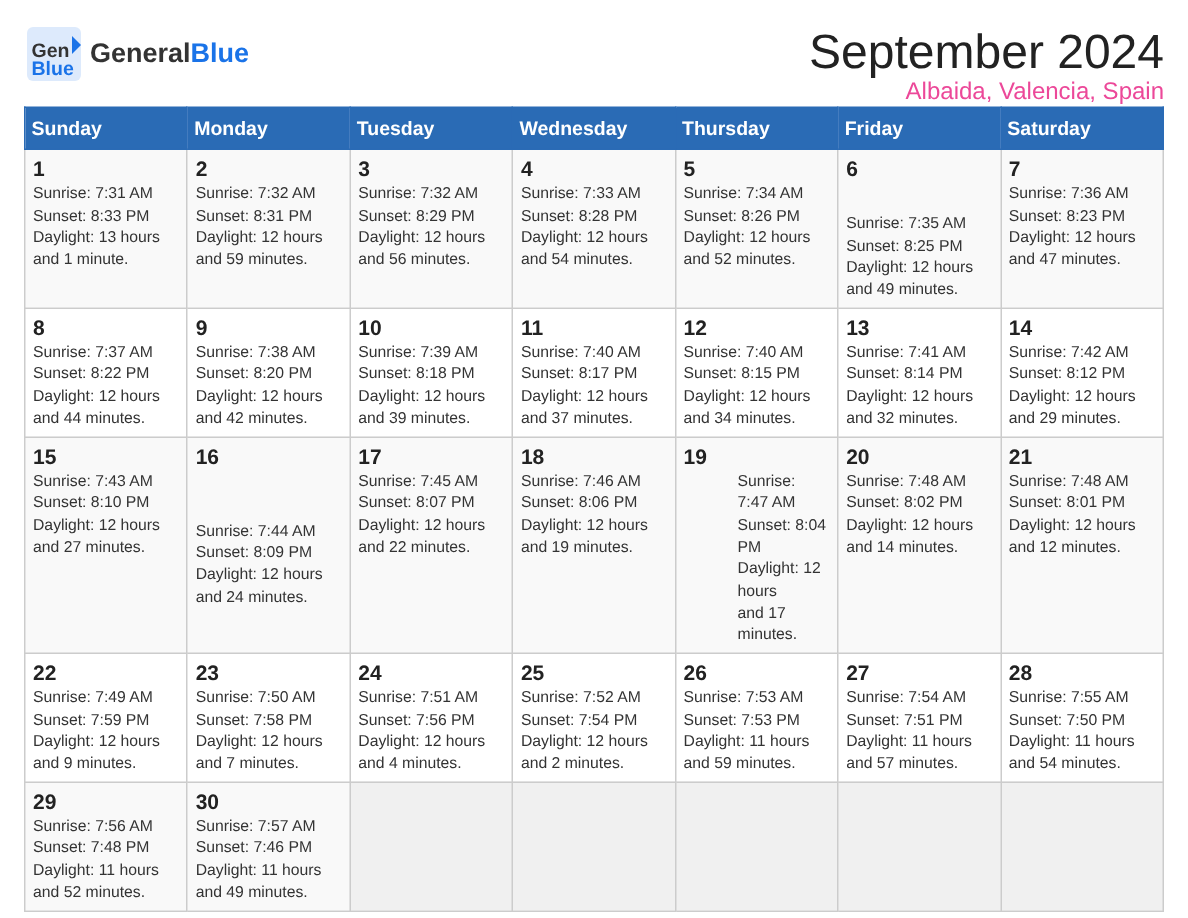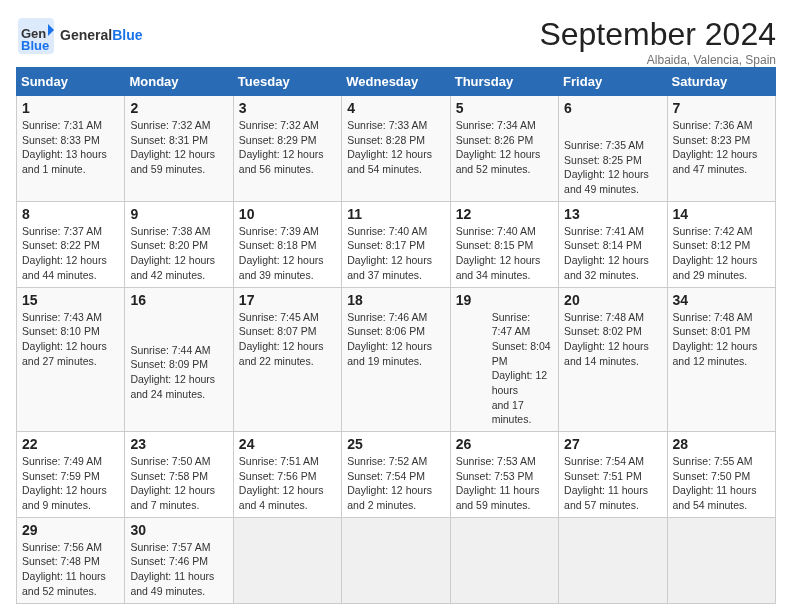--- a/index.html
+++ b/index.html
@@ -22,22 +22,22 @@
     }
     .title-area {
       text-align: right;
     }
     .month-title {
       font-size: 32px;
       font-weight: normal;
       color: #222;
     }
     .location-title {
-      font-size: 12px;
-      color: #737373;
+      font-size: 16px;
+      color: #ec4899;
     }
     .calendar {
       width: 100%;
       border-collapse: collapse;
       font-size: 11px;
     }
     .calendar th {
       background: #2a6bb5;
       color: #fff;
       padding: 6px 4px;
@@ -81,21 +81,21 @@
 
 <div class="header-area">
   <div class="logo-wrapper">
     <svg width="40" height="40" viewBox="0 0 40 40">
       <rect x="2" y="2" width="36" height="36" rx="4" fill="#1a73e8" opacity="0.15"></rect>
       <text x="5" y="22" font-size="13" font-weight="bold" fill="#333" font-family="Arial">Gen</text>
       <text x="5" y="34" font-size="13" font-weight="bold" fill="#1a73e8" font-family="Arial">Blue</text>
       <polygon points="32,8 38,14 32,20" fill="#1a73e8"></polygon>
     </svg>
     <div>
-      <div style="font-size:14px; font-weight:bold; line-height:1.1;">
+      <div style="font-size:18px; font-weight:bold; line-height:1.1;">
         <span style="color:#333;">General</span><span style="color:#1a73e8;">Blue</span>
       </div>
     </div>
   </div>
   <div class="title-area">
     <div class="month-title">September 2024</div>
     <div class="location-title">Albaida, Valencia, Spain</div>
   </div>
 </div>
 
@@ -251,21 +251,21 @@
 and 17 minutes.</div>
         </td>
         <td>
           <span class="day-num">20</span>
           <div class="day-info" style="white-space: pre-line;">Sunrise: 7:48 AM
 Sunset: 8:02 PM
 Daylight: 12 hours
 and 14 minutes.</div>
         </td>
         <td>
-          <span class="day-num">34</span>
+          <span class="day-num">21</span>
           <div class="day-info" style="white-space: pre-line;">Sunrise: 7:48 AM
 Sunset: 8:01 PM
 Daylight: 12 hours
 and 12 minutes.</div>
         </td>
       </tr>
       <tr>
         <td>
           <span class="day-num">22</span>
           <div class="day-info" style="white-space: pre-line;">Sunrise: 7:49 AM

